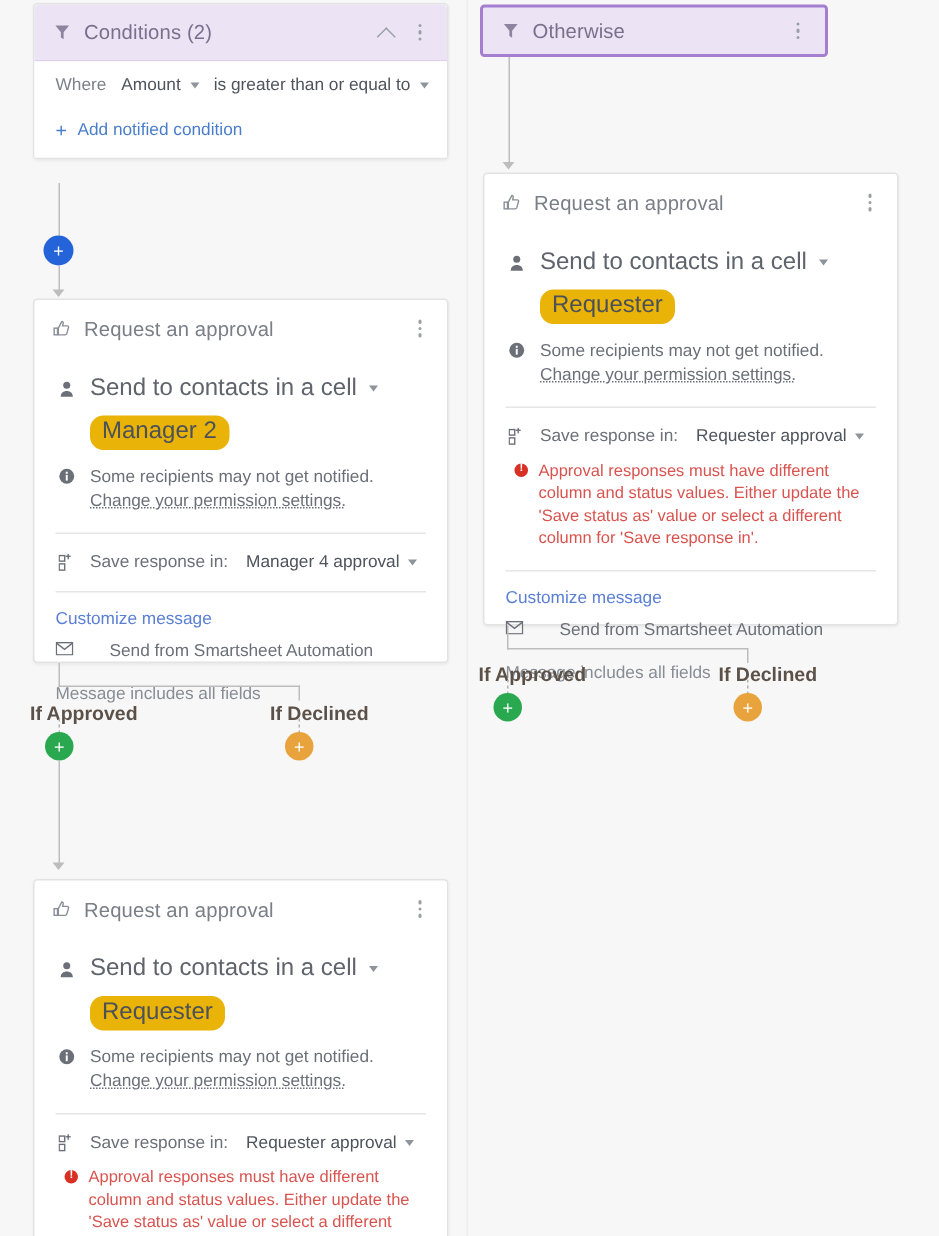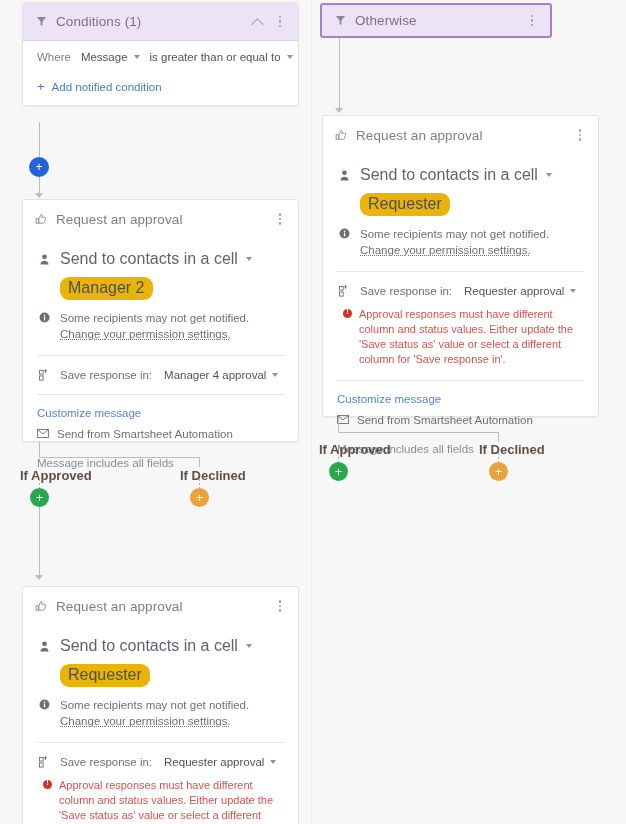--- a/index.html
+++ b/index.html
@@ -163,21 +163,21 @@
     text-align:center; color:#fff; font-size:7.5px; font-weight:bold;
     font-family:"Liberation Sans", sans-serif;
   }
   .link {
     margin-top: 12px;
     font-size: 11.5px; color: #5b7fd4; cursor: pointer;
   }
   .sendfrom {
     margin-top: 9px;
     display: flex; align-items: center;
-    font-size: 11.5px; color: #6b7078;
+    font-size: 11.5px; color: #6b7078; gap: 16px;
   }
   .sendfrom .ic { margin-right: 8px; }
   .msgfields {
     margin-top: 17px;
     font-size: 11.5px; color: #888d95;
   }
 
   
   .vline { position: absolute; width: 1px; background: #bdbdbd; }
   .hline { position: absolute; height: 1px; background: #bdbdbd; }
@@ -226,33 +226,33 @@
 
   <div class="colsep" style="left:311px;"></div>
 
   <div class="card" style="left:22px; top:2px; width:277px;">
     <div class="card-hdr purple" style="border:none; border-bottom:1px solid #dcd0ec; border-radius:3px 3px 0 0;">
       <span class="hdr-ic">
         <svg width="11" height="11" viewBox="0 0 12 12">
             <path d="M1 1h10L7 6v5l-2-1.2V6z" fill="#8d84a0"></path>
           </svg>
       </span>
-      <span class="ttl">Conditions (1)</span>
+      <span class="ttl">Conditions (2)</span>
       <span class="caret"></span>
       <span class="kebab">
           <i></i>
           <i></i>
           <i></i>
         </span>
     </div>
     <div class="cond-body">
       <div class="cond-row">
         <span class="cond-lbl">Where</span>
         <span class="dd">
-          <span>Message</span>
+          <span>Amount</span>
           <span class="tri"></span>
         </span>
         <span class="dd">
           <span>is greater than or equal to</span>
           <span class="tri"></span>
         </span>
       </div>
       <div class="addlink">
         <span class="plus-s">+</span>
         <span>Add notified condition</span>

